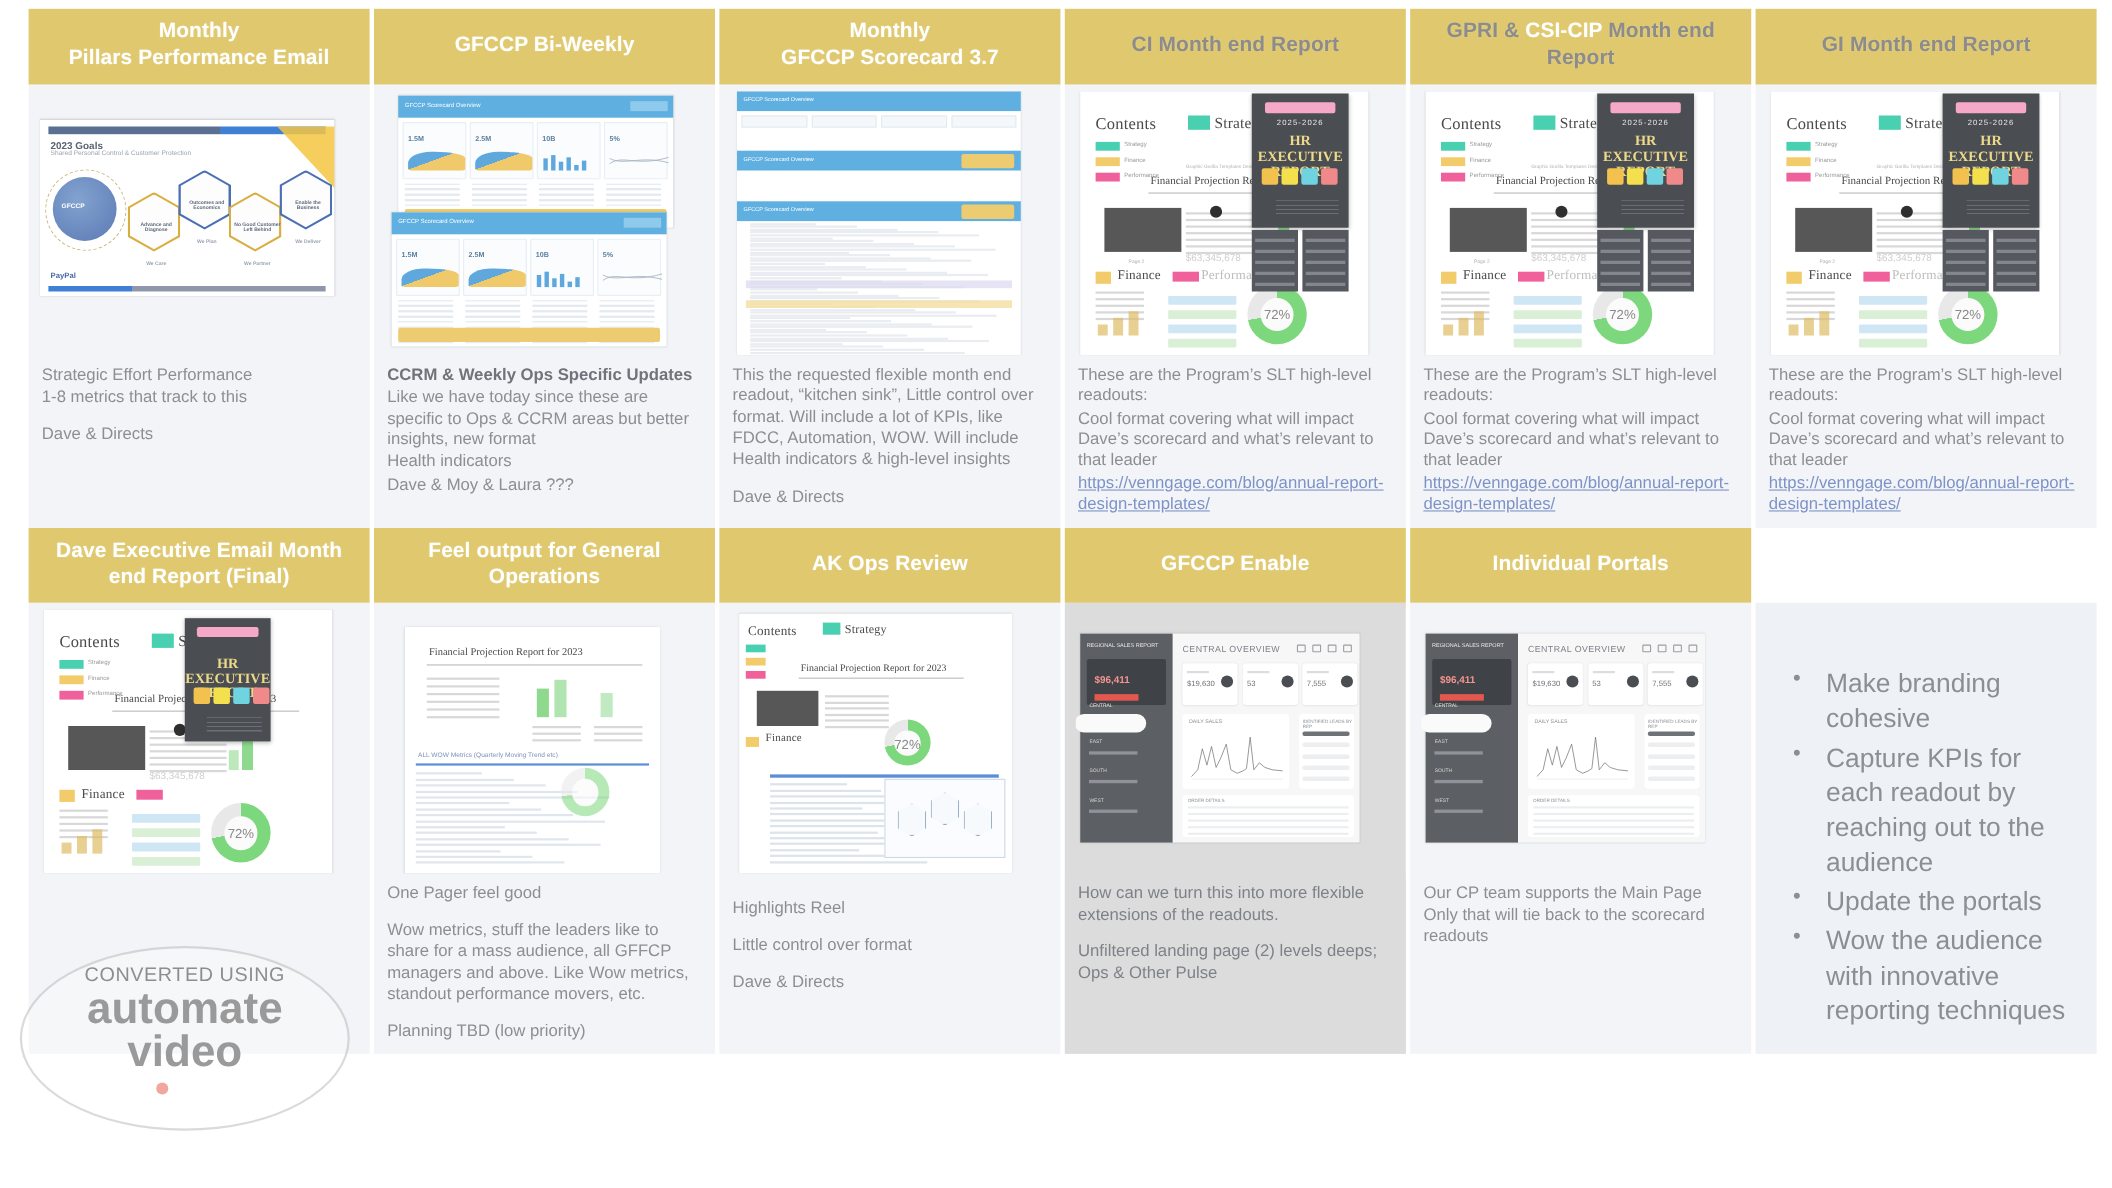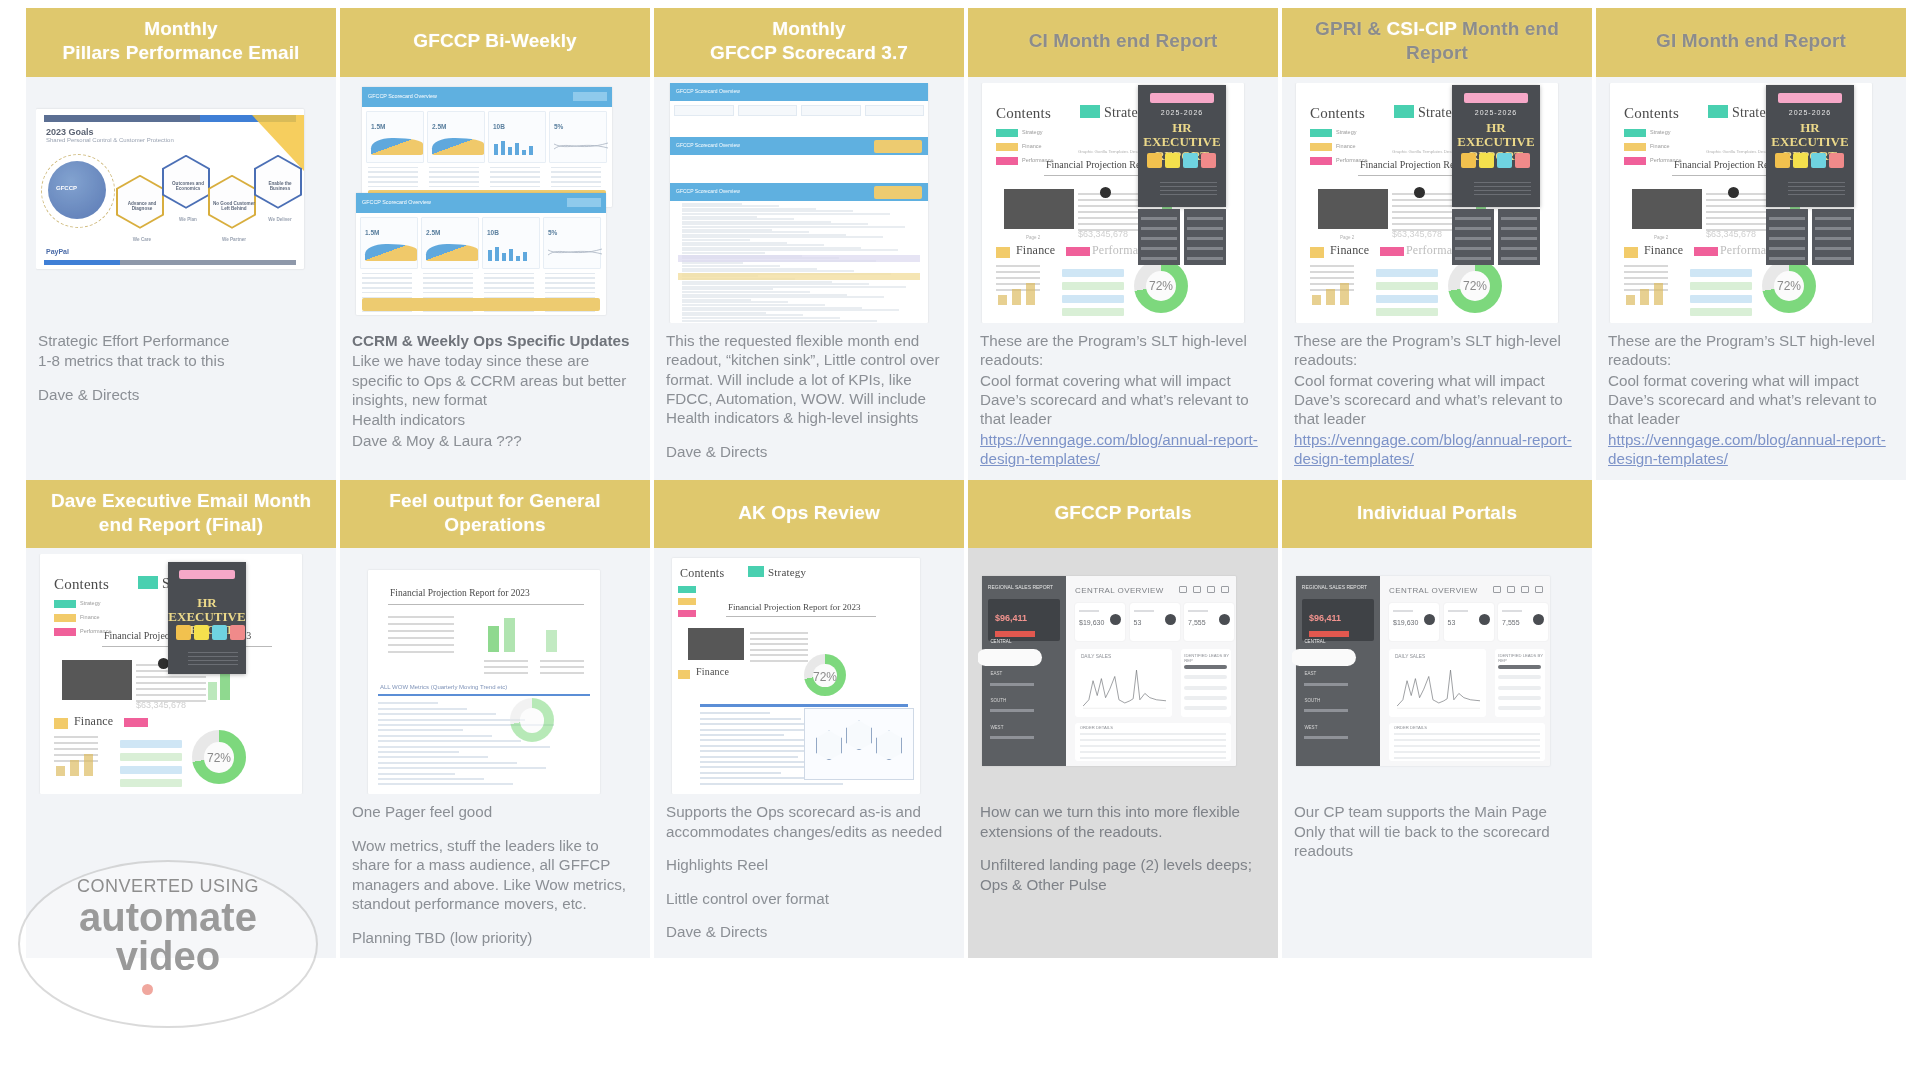--- a/index.html
+++ b/index.html
@@ -764,21 +764,21 @@
         <span class="ln">end Report (Final)</span>
       </div>
       <div class="hdr">
         <span class="ln">Feel output for General</span>
         <span class="ln">Operations</span>
       </div>
       <div class="hdr">
         <span class="ln">AK Ops Review</span>
       </div>
       <div class="hdr">
-        <span class="ln">GFCCP Portals</span>
+        <span class="ln">GFCCP Enable</span>
       </div>
       <div class="hdr">
         <span class="ln">Individual Portals</span>
       </div>
       <div class="hdr empty"></div>
       <div class="cell">
         <div class="thumbwrap">
           <div class="tb fr" style="left: 4px; top: 0px; width: 262px; height: 240px;">
             <div class="conT" style="left: 14px; top: 22px; font-size: 15px;">Contents</div>
             <div class="chipg" style="left: 14px; top: 46px;"></div>
@@ -924,21 +924,20 @@
             <div class="grayrow" style="left: 28px; top: 213.4px; width: 81px; background: rgb(219, 227, 236);"></div>
             <div class="grayrow" style="left: 28px; top: 218.8px; width: 112px; background: rgb(219, 227, 236);"></div>
             <div class="grayrow" style="left: 28px; top: 224.2px; width: 143px; background: rgb(219, 227, 236);"></div>
             <div style="left: 132px; top: 150px; width: 110px; height: 72px; background: rgb(250, 252, 255); border: 1px solid rgb(207, 217, 230); position: absolute;"></div>
             <div style="left: 144px; top: 172px; width: 26px; height: 30px; background: rgb(247, 250, 253); border: 1px solid rgb(147, 168, 197); position: absolute; clip-path: polygon(50% 0px, 100% 25%, 100% 75%, 50% 100%, 0px 75%, 0px 25%);"></div>
             <div style="left: 174px; top: 162px; width: 26px; height: 30px; background: rgb(247, 250, 253); border: 1px solid rgb(147, 168, 197); position: absolute; clip-path: polygon(50% 0px, 100% 25%, 100% 75%, 50% 100%, 0px 75%, 0px 25%);"></div>
             <div style="left: 204px; top: 172px; width: 26px; height: 30px; background: rgb(247, 250, 253); border: 1px solid rgb(147, 168, 197); position: absolute; clip-path: polygon(50% 0px, 100% 25%, 100% 75%, 50% 100%, 0px 75%, 0px 25%);"></div>
           </div>
         </div>
         <div class="txt">
-          <p>Supports the Ops scorecard as-is and accommodates changes/edits as needed</p>
           <p class="gap">Highlights Reel</p>
           <p class="gap">Little control over format</p>
           <p class="gap">Dave &amp; Directs</p>
         </div>
       </div>
       <div class="cell shadedcell">
         <div class="thumbwrap">
           <div class="tb pt" style="left: 4px; top: 22px; width: 254px; height: 190px;">
             <div class="side">
               <div class="ttl">REGIONAL SALES REPORT</div>
@@ -1072,20 +1071,28 @@
                 <i style="top: 58%;"></i>
                 <i style="top: 74%;"></i>
                 <i style="top: 90%;"></i>
               </div>
             </div>
           </div>
         </div>
         <div class="txt">
           <p>Our CP team supports the Main Page Only that will tie back to the scorecard readouts</p>
         </div>
+      </div>
+      <div class="cell blank">
+        <ul class="bullets">
+          <li>Make branding cohesive</li>
+          <li>Capture KPIs for each readout by reaching out to the audience</li>
+          <li>Update the portals</li>
+          <li>Wow the audience with innovative reporting techniques</li>
+        </ul>
       </div>
     </div>
 
   <div class="wm">
     <div class="ell"></div>
     <div class="l1">CONVERTED USING</div>
     <div class="l2">
       <span>automate</span><br>
       <span>video</span>
     </div>

